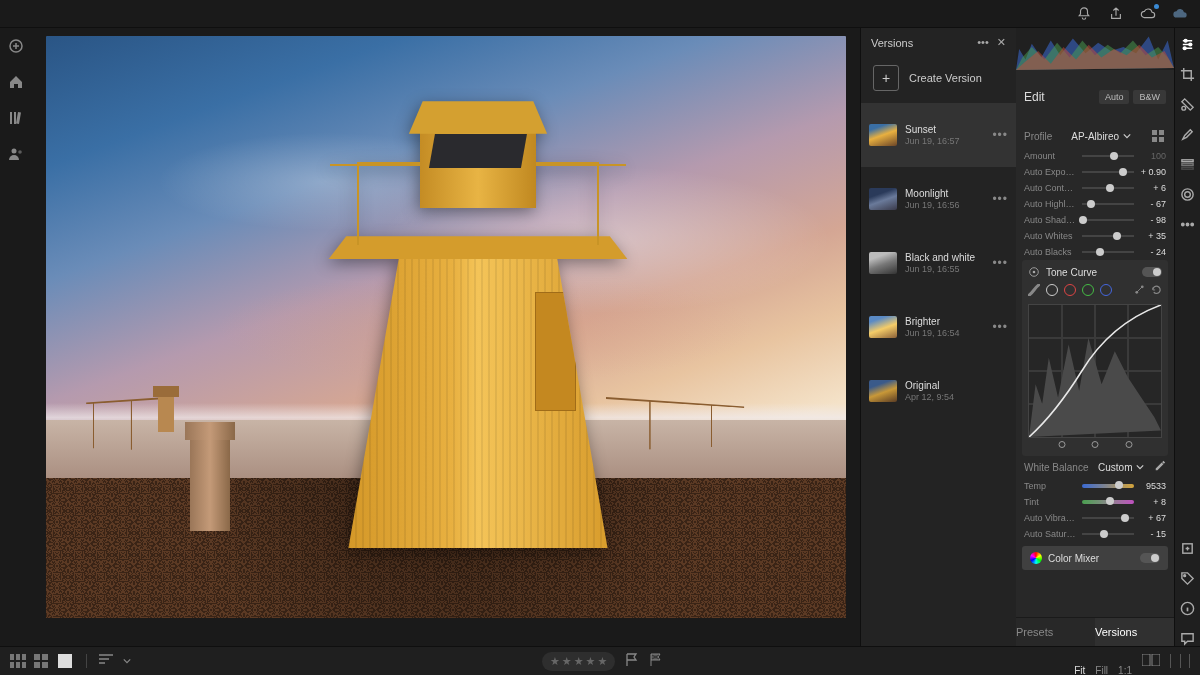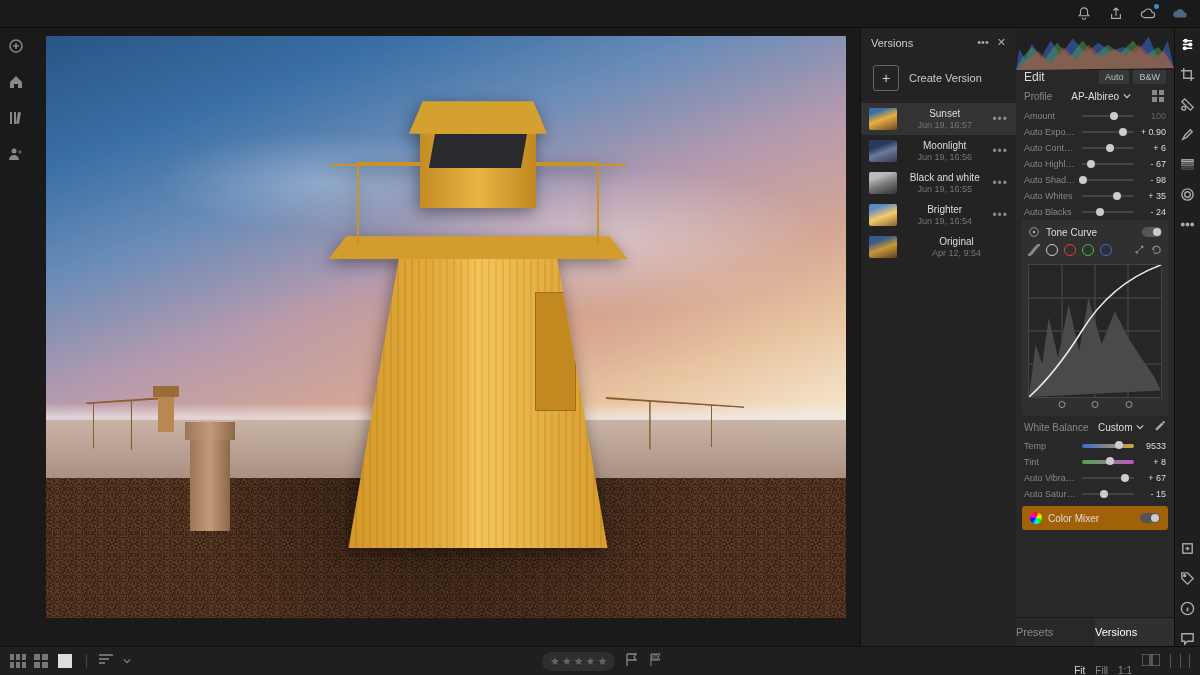--- a/index.html
+++ b/index.html
@@ -44,32 +44,32 @@
   .lh-roof { position:absolute; top:4%; left:26%; width:48%; height:7%; background:#d4a030; clip-path:polygon(10% 0,90% 0,100% 100%,0 100%); }
   .bollard { position:absolute; left:18%; top:68%; width:5%; height:17%; background:linear-gradient(90deg,#9a7658,#c49a78 50%,#8a6848); }
   .bollard::before{content:"";position:absolute;top:-10%;left:-12%;right:-12%;height:18%;background:linear-gradient(90deg,#9a7658,#c49a78 50%,#8a6848);}
   .mini-lh { position:absolute; left:14%; top:62%; width:2%; height:6%; background:#b88850; }
   .mini-lh::before{content:"";position:absolute;top:-30%;left:-30%;right:-30%;height:30%;background:#9a6c3a;}
   .versions-panel { width: 156px; background: #232323; border-left:1px solid #0f0f0f; }
   .vp-head { display:flex; align-items:center; justify-content:space-between; padding:8px 10px; color:#ccc; font-size:11px; }
   .vp-head-actions { display:flex; gap:8px; color:#aaa; }
   .version-create { margin:4px 8px 8px 8px; display:flex; align-items:center; gap:10px; padding:4px; cursor:pointer; }
   .plus-box { width:26px; height:26px; border:1px solid #666; border-radius:3px; display:flex; align-items:center; justify-content:center; color:#ccc; font-size:14px; }
-  .version-item { display:flex; align-items:center; gap:8px; padding:5px 8px; cursor:pointer; position:relative;text-align:center; }
+  .version-item { display:flex; align-items:center; gap:8px; padding:21px 8px; cursor:pointer; position:relative; }
   .version-item.active { background:#333; }
   .v-thumb { width:28px; height:22px; border-radius:2px; flex-shrink:0; }
   .v-meta { display:flex; flex-direction:column; gap:1px; flex:1; }
   .v-name { font-size:10px; color:#ddd; }
   .v-date { font-size:9px; color:#777; }
   .v-dots { color:#888; font-size:12px; letter-spacing:1px; }
   .right-panel { width: 158px; background:#282828; display:flex; flex-direction:column; overflow:hidden; font-size:10px; }
   .histo-row { display:flex; height:42px; }
   .histogram { flex:1; position:relative; background:#202020; }
   .histo-svg { width:100%; height:100%; display:block; }
-  .edit-head { display:flex; align-items:center; justify-content:space-between; padding:0 8px; }
+  .edit-head { display:flex; align-items:center; justify-content:space-between; padding:20px 8px; }
   .edit-btns { display:flex; gap:4px; }
   .sm-btn { background:#383838; padding:2px 6px; border-radius:2px; font-size:9px; color:#bbb; cursor:pointer;}
   .profile-row { display:flex; align-items:center; justify-content:space-between; padding:4px 8px; color:#888; }
   .profile-sel { color:#ddd; display:flex; align-items:center; gap:4px; }
   .slider-row { display:flex; align-items:center; padding:2px 8px; gap:6px; height:16px;}
   .s-label { width:52px; font-size:9px; color:#888; white-space:nowrap; overflow:hidden; text-overflow:ellipsis;}
   .s-track { flex:1; height:2px; background:#444; position:relative; }
   .s-knob { position:absolute; top:-3px; width:8px; height:8px; border-radius:50%; background:#ccc; transform:translateX(-50%); }
   .s-val { width:26px; text-align:right; font-size:9px; color:#ddd; }
   .section-head { display:flex; align-items:center; gap:6px; padding:7px 8px; color:#ddd; font-size:11px; cursor:pointer;}
@@ -86,21 +86,21 @@
   .tc-histo { position:absolute; inset:0; }
   .tc-curve { position:absolute; inset:0; }
   .tc-sliders { height:10px; display:flex; align-items:center; position:relative; margin-top:2px;}
   .tc-s { position:absolute; width:7px; height:7px; border:1px solid #999; border-radius:50%; top:1px; transform:translateX(-50%);}
   .wb-row { display:flex; align-items:center; justify-content:space-between; padding:4px 8px; color:#888;}
   .temp-track { flex:1; height:4px; background:linear-gradient(90deg,#3a6ad4,#888,#d4a43a); position:relative; border-radius:2px;}
   .tint-track { flex:1; height:4px; background:linear-gradient(90deg,#4aa050,#888,#c050c0); position:relative; border-radius:2px;}
   .toggle { width:20px; height:10px; background:#555; border-radius:5px; position:relative; }
   .toggle.on::after { content:""; position:absolute; right:1px; top:1px; width:8px; height:8px; background:#ccc; border-radius:50%;}
   .toggle:not(.on)::after { content:""; position:absolute; left:1px; top:1px; width:8px; height:8px; background:#999; border-radius:50%;}
-  .color-mixer-row { display:flex; align-items:center; gap:6px; padding:6px 8px; background:#a16207; margin:4px 6px 0 6px; border-radius:3px; justify-content:space-between;}
+  .color-mixer-row { display:flex; align-items:center; gap:6px; padding:6px 8px; background:#404040; margin:4px 6px 0 6px; border-radius:3px; justify-content:space-between;}
   .cm-left { display:flex; align-items:center; gap:6px;}
   .cm-ring { width:12px; height:12px; border-radius:50%; background:conic-gradient(red,yellow,lime,cyan,blue,magenta,red);}
   .presets-tabs { display:flex; border-top:1px solid #1a1a1a; margin-top:auto;}
   .ptab { flex:1; text-align:left; padding:8px 0; font-size:11px; cursor:pointer;}
   .ptab.active { color:#fff; background:#303030;}
   .ptab:not(.active){ color:#888;}
   .toolbar-right { width:26px; background:#1f1f1f; display:flex; flex-direction:column; align-items:center; padding-top:8px; gap:14px; border-left:1px solid #0f0f0f;}
   .tool-ic { width:16px; height:16px; cursor:pointer; display:flex; align-items:center; justify-content:center;}
   .tool-ic svg { width:15px; height:15px; fill:none; stroke:#aaa; stroke-width:1.5;}
   .tool-ic.active svg { stroke:#fff;}

